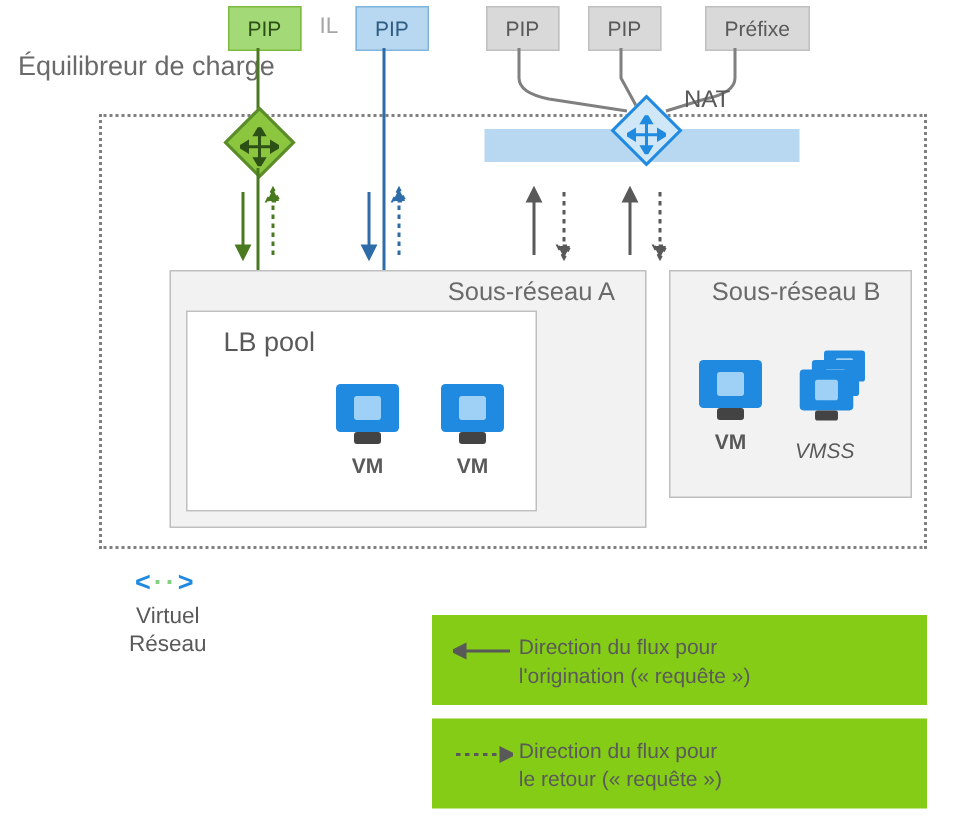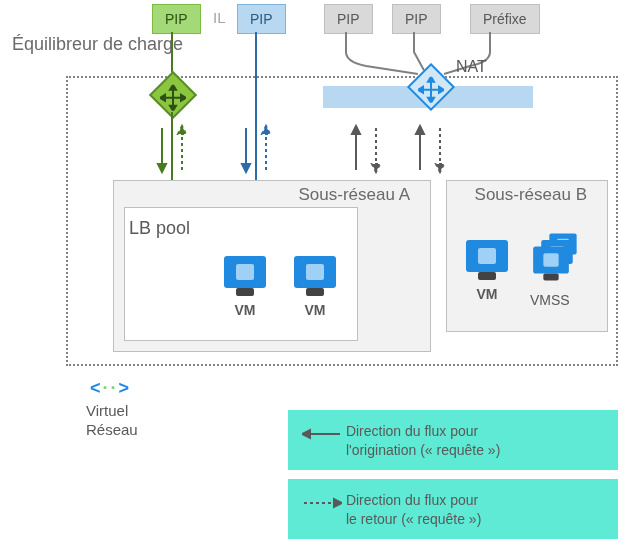--- a/index.html
+++ b/index.html
@@ -80,21 +80,21 @@
     background: #9ed1f5;
     border-radius: 2px;
   }
   .vm-label {
     margin-top: 14px;
     color: #595959;
     font-size: 14px;
   }
   .legend-box {
     position: absolute;
-    background: #5eead4;
+    background: #84cc16;
     padding: 12px 14px 10px 14px;
     color: #5a5a5a;
     font-size: 14px;
     line-height: 1.35;
   }
   .legend-arrow {
     display: inline-block;
     width: 40px;
     vertical-align: top;
     margin-top: 4px;
@@ -122,20 +122,21 @@
     position: absolute;
     font-size: 18px;
     letter-spacing: 2px;
     color: #1f8ae0;
   }
   .vnet-caption {
     position: absolute;
     font-size: 15px;
     color: #595959;
     line-height: 1.25;
+    text-align: center;
   }
   svg.flowline { position: absolute; overflow: visible; }
 </style>
 </head>
 <body>
 
 <div class="vnet-border" style="left:66px; top:76px; width:552px; height:290px;"></div>
 
 <div class="abs tag green" style="left:152px; top:4px;">PIP</div>
 <div class="abs" style="left:213px; top:9px; color:#a6a6a6; font-size:15px;">IL</div>
@@ -227,21 +228,21 @@
 <svg class="flowline" style="left:0; top:0;" width="642" height="320">
   <line x1="172" y1="112" x2="172" y2="258" stroke="#4a7a20" stroke-width="2"></line>
   <line x1="256" y1="130" x2="256" y2="258" stroke="#2e6ca8" stroke-width="2"></line>
 </svg>
 
 <div class="subnet" style="left:113px; top:180px; width:318px; height:172px;">
   <span class="subnet-label">Sous-réseau A</span>
 </div>
 
 <div class="lbpool" style="left:124px; top:207px; width:234px; height:134px;">
-  <div class="abs" style="left:4px; top:10px; font-size:18px; color:#595959;">LB pool</div>
+  <div class="abs" style="left:24px; top:10px; font-size:18px; color:#595959;">LB pool</div>
 </div>
 
 <div class="vm-icon" style="left:220px; top:256px;">
   <div class="vm-monitor">
       <div class="vm-cube"></div>
     </div>
   <div class="vm-label">VM</div>
 </div>
 <div class="vm-icon" style="left:290px; top:256px;">
   <div class="vm-monitor">
@@ -265,21 +266,21 @@
     <div class="vm-monitor" style="position:absolute; left:12px; top:0; transform:scale(.65);">
         <div class="vm-cube"></div>
       </div>
     <div class="vm-monitor" style="position:absolute; left:6px; top:8px; transform:scale(.75);">
         <div class="vm-cube"></div>
       </div>
     <div class="vm-monitor" style="position:absolute; left:0; top:16px; transform:scale(.85);">
         <div class="vm-cube"></div>
       </div>
   </div>
-  <div class="vm-label" style="margin-top:20px;">VMSS</div>
+  <div class="vm-label" style="margin-top:20px;font-style:italic;">VMSS</div>
 </div>
 
 <div class="vnet-glyph" style="left:90px; top:378px; font-weight:bold;">
   <span style="color:#1f8ae0;">&lt;</span><span style="color:#7fd27f;">··</span><span style="color:#1f8ae0;">&gt;</span>
 </div>
 <div class="vnet-caption" style="left:86px; top:402px;">
   <div>Virtuel</div>
   <div>Réseau</div>
 </div>
 

